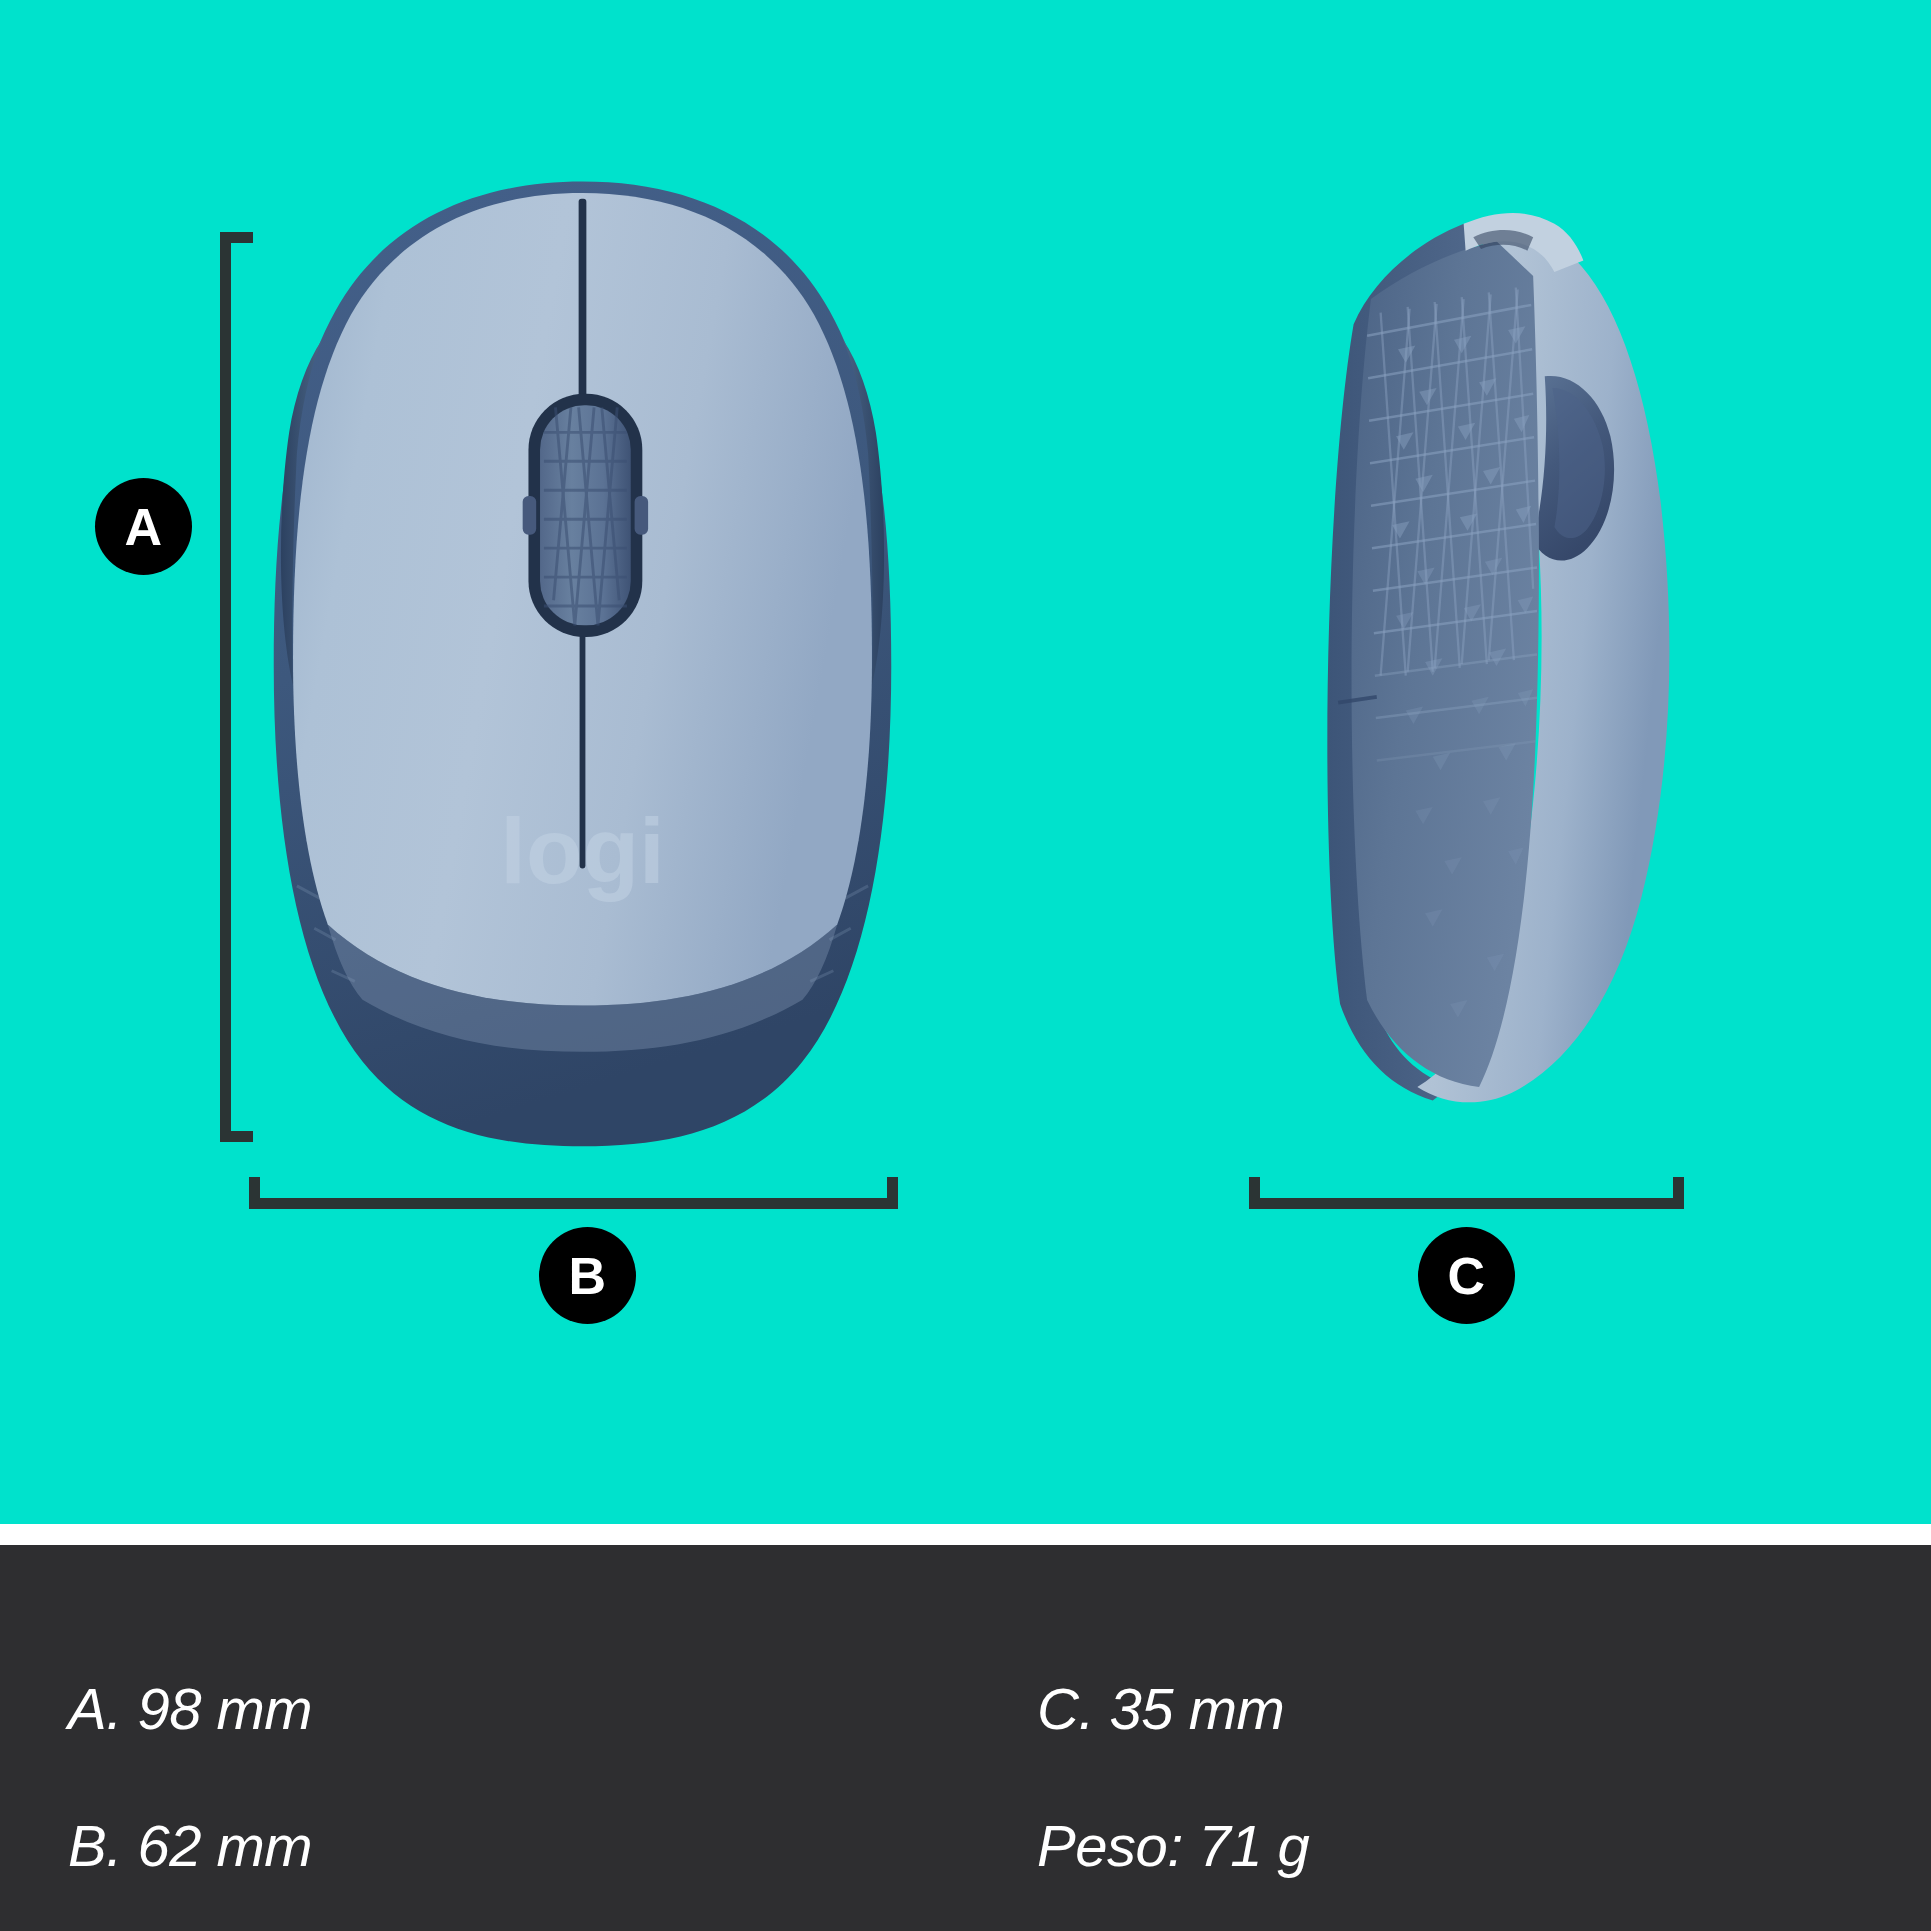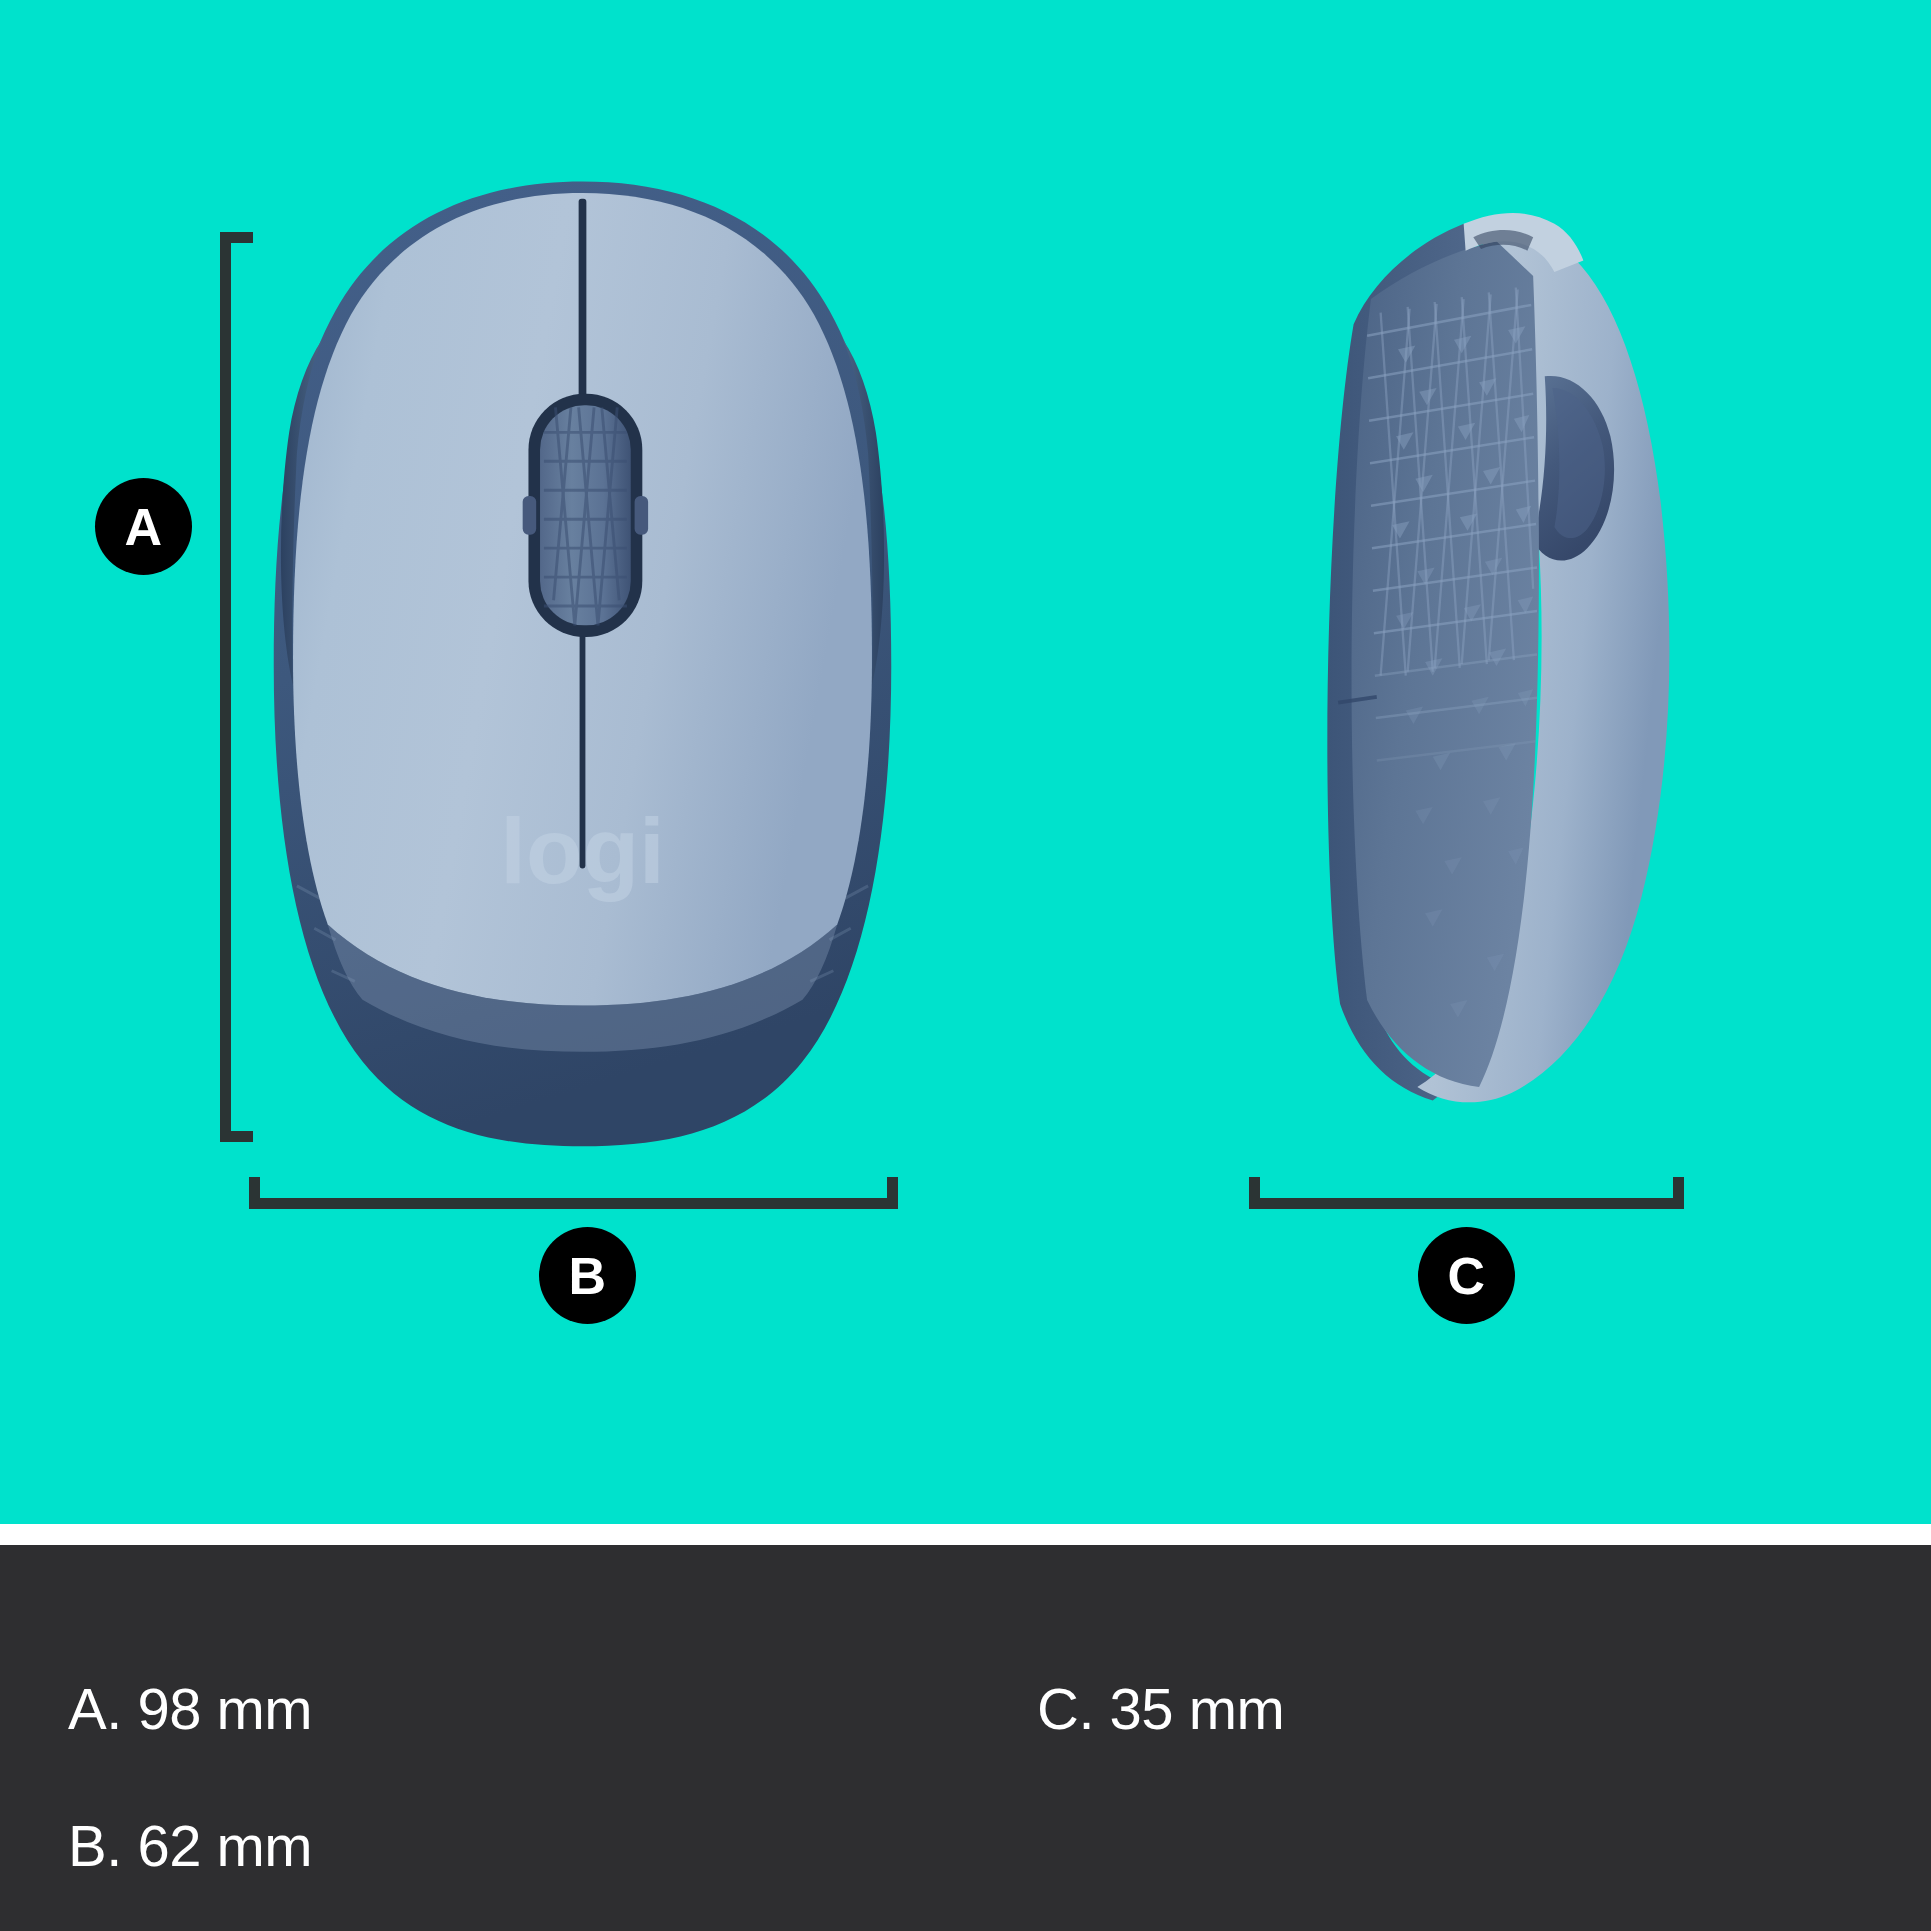--- a/index.html
+++ b/index.html
@@ -96,20 +96,21 @@
   #spec-col-left  { left: 68px; }
   #spec-col-right { left: 1019px; margin-left: 18px; }
   .spec-line {
     color: #ffffff;
     font-family: "Liberation Sans", sans-serif;
     font-size: 58px;
     font-weight: 400;
     line-height: 1;
     letter-spacing: -0.5px;
     white-space: nowrap;
+    font-style: italic;
   }
   .spec-line + .spec-line { margin-top: 79px; text-align: right; }
 
   
   .mouse-svg { position: absolute; display: block; }
   #mouse-top  { left: 239px; top: 164px; }
   #mouse-side { left: 1226px; top: 135px; }
 </style>
 </head>
 <body>
@@ -427,18 +428,19 @@
 
   <div id="footer">
 
     <div class="spec-col" id="spec-col-left">
       <div class="spec-line">A. 98 mm</div>
       <div class="spec-line">B. 62 mm</div>
     </div>
 
     <div class="spec-col" id="spec-col-right">
       <div class="spec-line">C. 35 mm</div>
+      <div class="spec-line">Peso: 71 g</div>
     </div>
 
   </div>
 
 </div>
 
 
 </body></html>

